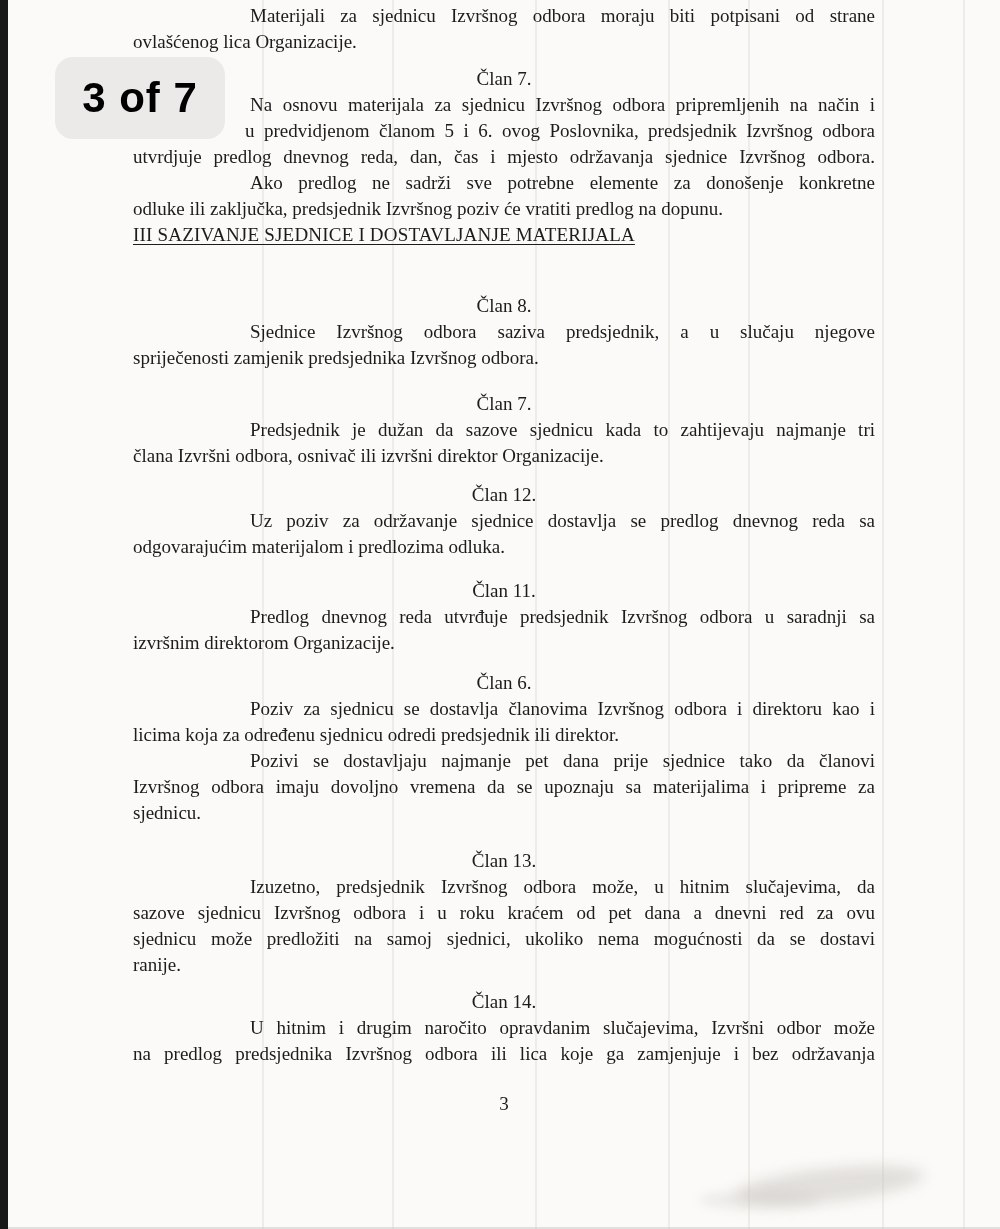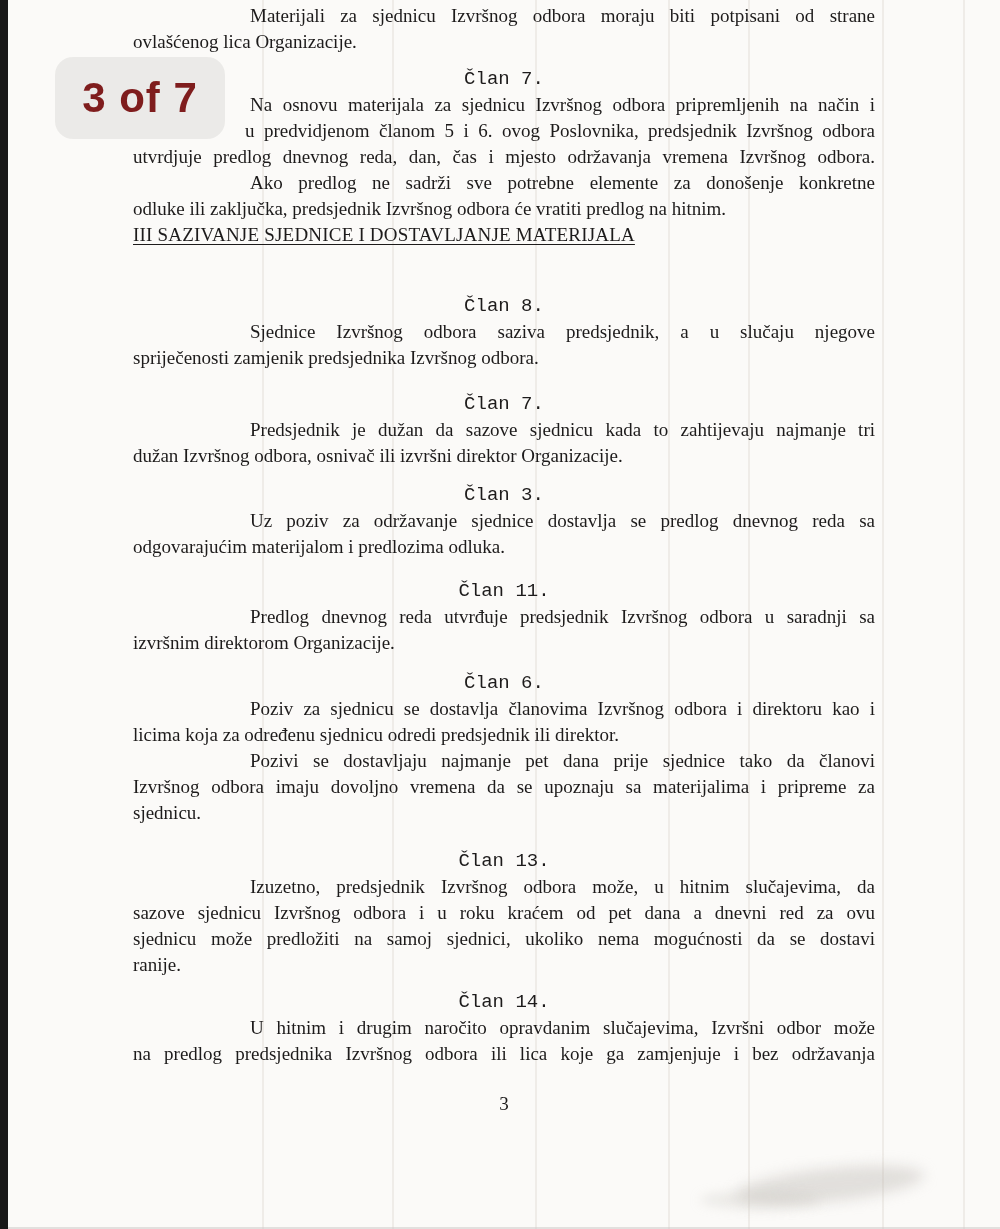--- a/index.html
+++ b/index.html
@@ -35,36 +35,36 @@
     filter:blur(6px); pointer-events:none;
   }
   
   .doc {
     position:absolute; left:133px; top:3px; width:742px;
     font-size:19px; line-height:26px;
   }
   .ln { text-align:justify; text-align-last:justify; }
   .ln.last { text-align:left; text-align-last:left; }
   .ln.ind { text-indent:117px; }
-  .hc { text-align:left; text-align-last:center;font-family:Liberation Mono, monospace; }
+  .hc { text-align:left; text-align-last:center; }
   .section-heading {
     text-align:left; text-align-last:left;
     text-decoration:underline; text-underline-offset:3px;
     letter-spacing:0.2px;
   }
   .page-num { text-align:center; text-align-last:center; }
   
   .badge {
     position:absolute; left:55px; top:57px; width:170px; height:82px;
     background:rgba(234,233,231,0.97); border-radius:18px;
     display:flex; align-items:center; justify-content:center;
   }
   .badge span {
     font-family:"Liberation Sans","DejaVu Sans",sans-serif;
-    font-weight:700; font-size:42px; color:#7f1d1d; letter-spacing:1px;
+    font-weight:700; font-size:42px; color:#000000; letter-spacing:1px;
   }
 </style>
 </head>
 <body>
 
 <div class="screen">
 
   <div class="edge-strip"></div>
 
   <div class="scanline" style="left:262px"></div>
@@ -76,35 +76,35 @@
   <div class="scanline" style="left:963px"></div>
 
   <div class="doc">
 
     <div class="ln ind">Materijali za sjednicu Izvršnog odbora moraju biti potpisani od strane</div>
     <div class="ln last">ovlašćenog lica Organizacije.</div>
 
     <div class="hc" style="margin-top:11px">Član 7.</div>
     <div class="ln ind">Na osnovu materijala za sjednicu Izvršnog odbora pripremljenih na način i</div>
     <div class="ln" style="text-indent:112px">u predvidjenom članom 5 i 6. ovog Poslovnika, predsjednik Izvršnog odbora</div>
-    <div class="ln">utvrdjuje predlog dnevnog reda, dan, čas i mjesto održavanja vremena Izvršnog odbora.</div>
+    <div class="ln">utvrdjuje predlog dnevnog reda, dan, čas i mjesto održavanja sjednice Izvršnog odbora.</div>
     <div class="ln ind">Ako predlog ne sadrži sve potrebne elemente za donošenje konkretne</div>
-    <div class="ln last">odluke ili zaključka, predsjednik Izvršnog odbora će vratiti predlog na hitnim.</div>
+    <div class="ln last">odluke ili zaključka, predsjednik Izvršnog poziv će vratiti predlog na dopunu.</div>
 
     <div class="section-heading" style="">III SAZIVANJE SJEDNICE I DOSTAVLJANJE MATERIJALA</div>
 
     <div class="hc" style="margin-top:45px">Član 8.</div>
     <div class="ln ind">Sjednice Izvršnog odbora saziva predsjednik, a u slučaju njegove</div>
     <div class="ln last">spriječenosti zamjenik predsjednika Izvršnog odbora.</div>
 
     <div class="hc" style="margin-top:20px">Član 7.</div>
     <div class="ln ind">Predsjednik je dužan da sazove sjednicu kada to zahtijevaju najmanje tri</div>
-    <div class="ln last">dužan Izvršnog odbora, osnivač ili izvršni direktor Organizacije.</div>
+    <div class="ln last">člana Izvršni odbora, osnivač ili izvršni direktor Organizacije.</div>
 
-    <div class="hc" style="margin-top:13px">Član 3.</div>
+    <div class="hc" style="margin-top:13px">Član 12.</div>
     <div class="ln ind">Uz poziv za održavanje sjednice dostavlja se predlog dnevnog reda sa</div>
     <div class="ln last">odgovarajućim materijalom i predlozima odluka.</div>
 
     <div class="hc" style="margin-top:18px">Član 11.</div>
     <div class="ln ind">Predlog dnevnog reda utvrđuje predsjednik Izvršnog odbora u saradnji sa</div>
     <div class="ln last">izvršnim direktorom Organizacije.</div>
 
     <div class="hc" style="margin-top:14px">Član 6.</div>
     <div class="ln ind">Poziv za sjednicu se dostavlja članovima Izvršnog odbora i direktoru kao i</div>
     <div class="ln last">licima koja za određenu sjednicu odredi predsjednik ili direktor.</div>

